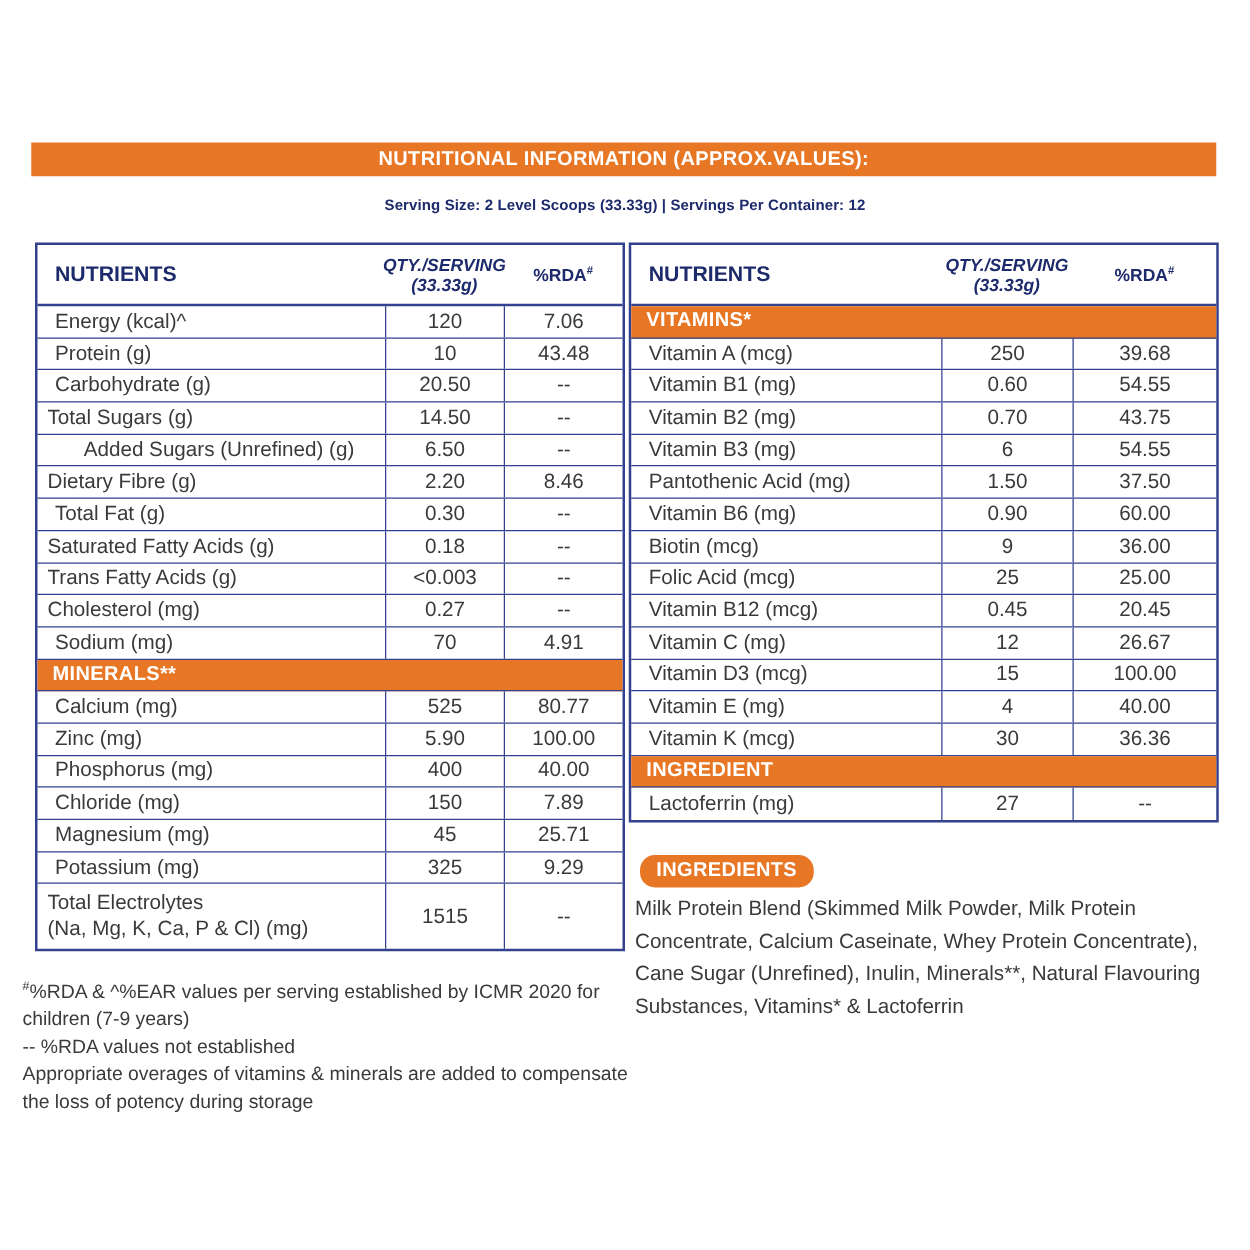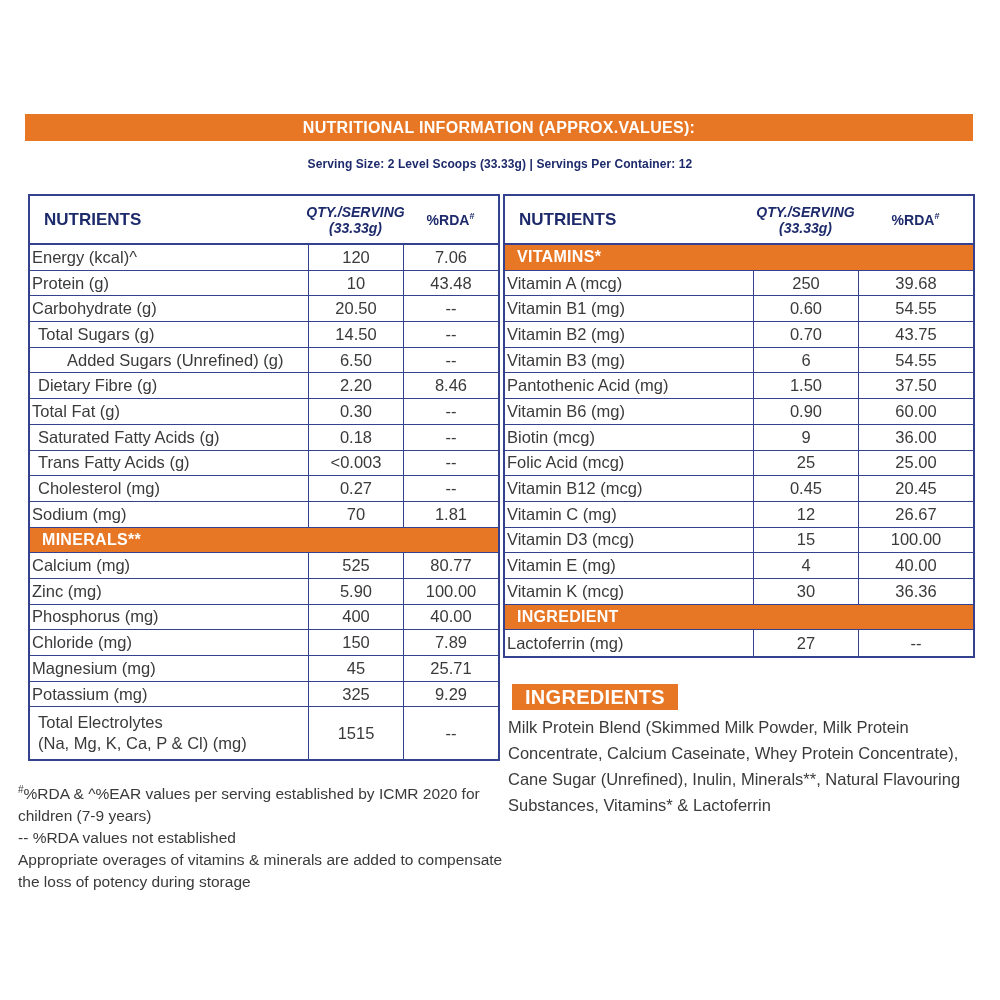--- a/index.html
+++ b/index.html
@@ -44,43 +44,43 @@
   .th-label{font-size:17px;padding-left:14px;}
   .th-qty{display:flex;flex-direction:column;align-items:center;font-size:14px;line-height:16px;text-align:center;}
   .th-qty span{white-space:nowrap;font-style:italic;}
   .th-rda{text-align:center;font-size:14px;white-space:nowrap;}
   .th-rda sup{font-size:9px;}
 
   .row{border-bottom:1.5px solid var(--border);}
   .row:last-child{border-bottom:none;}
   .row.data{display:grid;height:25.7px;align-items:stretch;font-size:16.5px;}
   .row.data.tall{height:51.4px;}
-  .c-label{display:flex;flex-direction:column;justify-content:center;padding-left:2px;line-height:21px;}
+  .c-label{display:flex;flex-direction:column;justify-content:center;padding-left:14px;line-height:21px;}
   .c-label.ind1{padding-left:8px;}
   .c-label.ind2{padding-left:37px;}
   .c-num{
     display:flex;align-items:center;justify-content:center;text-align:center;
     border-left:1.5px solid var(--border);font-size:16.5px;
   }
   .row.section{
     display:flex;align-items:center;height:25.7px;
     background:var(--orange);color:#fff;font-weight:bold;font-size:16px;
     padding-left:12px;letter-spacing:.3px;
   }
 
   
   .footnotes{position:absolute;left:18px;top:779px;width:498px;font-size:15.5px;line-height:22px;color:var(--body-text);}
   .footnotes p{margin:0;}
   .footnotes sup{font-size:10px;}
 
   
   .ingredients-badge{
     position:absolute;left:512px;top:684px;height:26px;
-    background:var(--orange);color:#fff;font-weight:bold;font-size:20px;
-    display:inline-flex;align-items:center;padding:0 13px;letter-spacing:.3px;
+    background:var(--orange);color:#fff;font-weight:bold;font-size:16px;
+    display:inline-flex;align-items:center;padding:0 13px;letter-spacing:.3px;border-radius:12px;
   }
   .ingredients-text{
     position:absolute;left:508px;top:714px;width:484px;
     font-size:16.5px;line-height:26px;color:var(--body-text);margin:0;
   }
 </style>
 </head>
 <body>
 
 <div class="canvas">
@@ -173,21 +173,21 @@
               <div>Cholesterol (mg)</div>
             </div>
             <div class="c-num">0.27</div>
             <div class="c-num">--</div>
           </div>
           <div class="row data">
             <div class="c-label ind0">
               <div>Sodium (mg)</div>
             </div>
             <div class="c-num">70</div>
-            <div class="c-num">1.81</div>
+            <div class="c-num">4.91</div>
           </div>
           <div class="row section">
             <span>MINERALS**</span>
           </div>
           <div class="row data">
             <div class="c-label ind0">
               <div>Calcium (mg)</div>
             </div>
             <div class="c-num">525</div>
             <div class="c-num">80.77</div>

